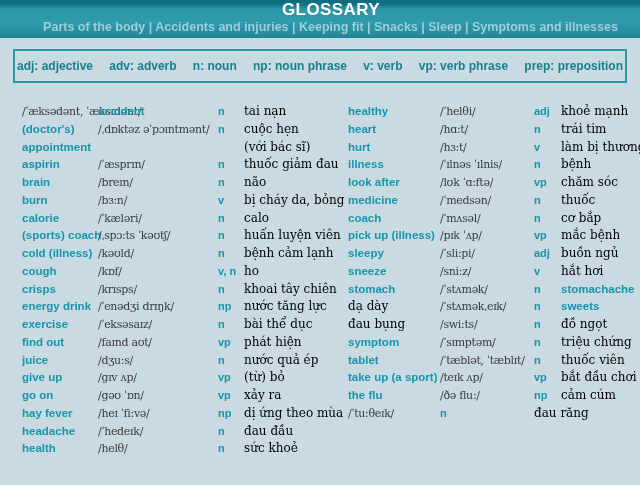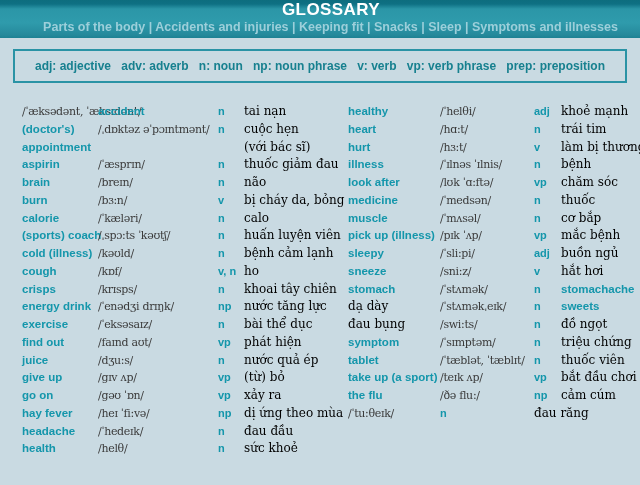--- a/index.html
+++ b/index.html
@@ -15,21 +15,21 @@
   }
   .header-title{
     color:#ffffff;font-weight:bold;font-size:17px;letter-spacing:.4px;margin-left:22px;
   }
   .header-topics{
     color:#9ccfda;font-weight:bold;font-size:12.5px;margin-left:21px;white-space:nowrap;
   }
   .abbrev-box{
     position:absolute;left:13px;right:13px;top:49px;height:34px;box-sizing:border-box;
     border:2px solid #2a93a5;
-    display:flex;align-items:center;justify-content:space-between;padding:0 20px;
+    display:flex;align-items:center;justify-content:space-between;padding:0 2px;
   }
   .abbrev-item{color:#17808f;font-weight:bold;font-size:12px;white-space:nowrap;}
   .gloss{
     position:absolute;top:103px;display:grid;grid-auto-rows:17.75px;
   }
   .gloss.left{left:22px;grid-template-columns:76px 120px 26px 90px;}
   .gloss.right{left:348px;grid-template-columns:92px 94px 27px 79px;}
   .cell{white-space:nowrap;line-height:17.75px;overflow:visible;}
   .word{color:#1496ab;font-weight:bold;font-size:11.5px;}
   .pron{font-family:"DejaVu Serif",serif;font-size:11px;color:#3a3a3a;letter-spacing:-0.3px;}
@@ -155,21 +155,21 @@
       <span class="cell pos">n</span>
       <span class="cell viet">bệnh</span>
       <span class="cell word">look after</span>
       <span class="cell pron">/lʊk ˈɑ:ftə/</span>
       <span class="cell pos">vp</span>
       <span class="cell viet">chăm sóc</span>
       <span class="cell word">medicine</span>
       <span class="cell pron">/ˈmedsən/</span>
       <span class="cell pos">n</span>
       <span class="cell viet">thuốc</span>
-      <span class="cell word">muscle</span>
+      <span class="cell word">coach</span>
       <span class="cell pron">/ˈmʌsəl/</span>
       <span class="cell pos">n</span>
       <span class="cell viet">cơ bắp</span>
       <span class="cell word">pick up (illness)</span>
       <span class="cell pron">/pɪk ˈʌp/</span>
       <span class="cell pos">vp</span>
       <span class="cell viet">mắc bệnh</span>
       <span class="cell word">sleepy</span>
       <span class="cell pron">/ˈsli:pi/</span>
       <span class="cell pos">adj</span>

